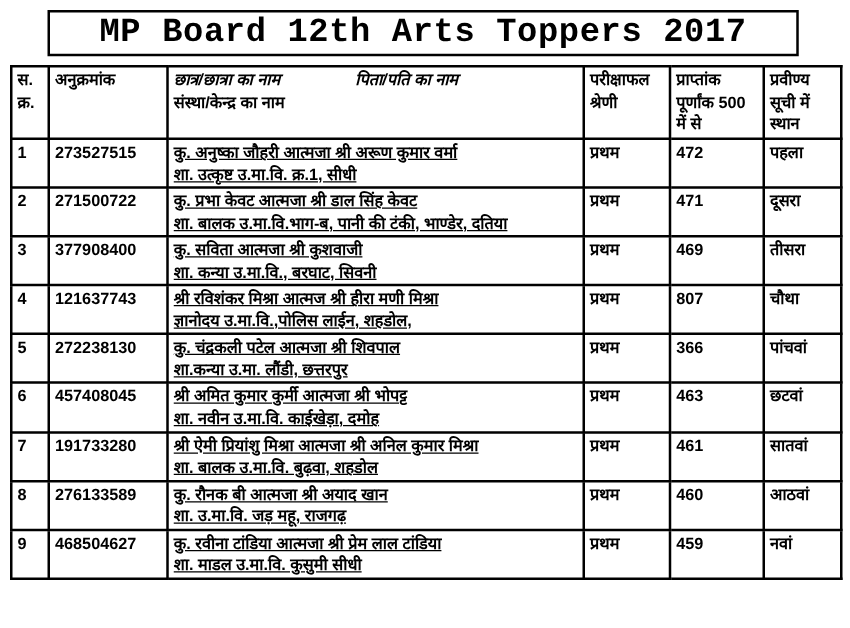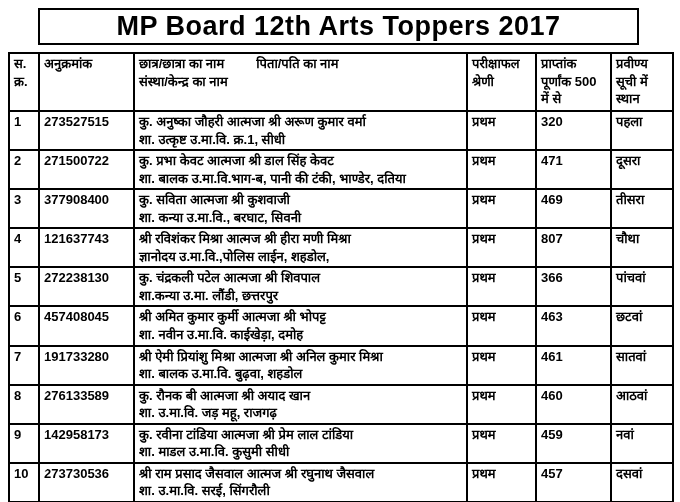--- a/index.html
+++ b/index.html
@@ -20,21 +20,21 @@
     width: 601px;
     height: 37px;
     border: 2px solid #000000;
     display: flex;
     align-items: center;
     justify-content: center;
     background: #ffffff;
   }
   .title-box h1 {
     margin: 0;
-    font-family: Liberation Sans, sans-serif;
+    font-family: Liberation Mono, monospace;
     font-size: 27px;
     font-weight: bold;
     letter-spacing: 0.5px;
     white-space: nowrap;
   }
   table.toppers {
     position: absolute;
     left: 8px;
     top: 52px;
     width: 664px;
@@ -55,24 +55,24 @@
   }
   thead tr { height: 58px; }
   tbody tr { height: 38px; }
   .col-sno   { width: 30px; }
   .col-roll  { width: 95px; }
   .col-name  { width: 333px; }
   .col-result{ width: 69px; }
   .col-marks { width: 75px; }
   .col-rank  { width: 62px; }
   th.c-sno, td.c-sno { text-align: center; padding-left: 2px; padding-right: 2px; margin-left: 36px; }
-  td.c-roll { text-align: center; border-radius: 19px; }
-  .name-head-line1 { display: flex; }
-  .name-head-line1 .father { margin-left: 32px; }
-  td.c-name div { white-space: nowrap; }
+  td.c-roll { text-align: center; }
+  .name-head-line1 { display: flex; font-style: italic; }
+  .name-head-line1 .father { margin-left: 60px; }
+  td.c-name div { white-space: nowrap; text-decoration: underline; }
 </style>
 </head>
 <body>
 
 <div class="page">
 
   <div class="title-box">
     <h1>MP Board 12th Arts Toppers 2017</h1>
   </div>
 
@@ -103,21 +103,21 @@
     </thead>
     <tbody>
         <tr>
     <td class="c-sno">1</td>
     <td class="c-roll">273527515</td>
     <td class="c-name">
       <div>कु. अनुष्का जौहरी आत्मजा श्री अरूण कुमार वर्मा</div>
       <div>शा. उत्कृष्ट उ.मा.वि. क्र.1, सीधी</div>
     </td>
     <td>प्रथम</td>
-    <td>320</td>
+    <td>472</td>
     <td>पहला</td>
   </tr>
         <tr>
     <td class="c-sno">2</td>
     <td class="c-roll">271500722</td>
     <td class="c-name">
       <div>कु. प्रभा केवट आत्मजा श्री डाल सिंह केवट</div>
       <div>शा. बालक उ.मा.वि.भाग-ब, पानी की टंकी, भाण्डेर, दतिया</div>
     </td>
     <td>प्रथम</td>
@@ -185,36 +185,25 @@
     <td class="c-name">
       <div>कु. रौनक बी आत्मजा श्री अयाद खान</div>
       <div>शा. उ.मा.वि. जड़ महू, राजगढ़</div>
     </td>
     <td>प्रथम</td>
     <td>460</td>
     <td>आठवां</td>
   </tr>
         <tr>
     <td class="c-sno">9</td>
-    <td class="c-roll">142958173</td>
+    <td class="c-roll">468504627</td>
     <td class="c-name">
       <div>कु. रवीना टांडिया आत्मजा श्री प्रेम लाल टांडिया</div>
       <div>शा. माडल उ.मा.वि. कुसुमी सीधी</div>
     </td>
     <td>प्रथम</td>
     <td>459</td>
     <td>नवां</td>
   </tr>
-        <tr>
-    <td class="c-sno">10</td>
-    <td class="c-roll">273730536</td>
-    <td class="c-name">
-      <div>श्री राम प्रसाद जैसवाल आत्मज श्री रघुनाथ  जैसवाल</div>
-      <div>शा. उ.मा.वि. सरई, सिंगरौली</div>
-    </td>
-    <td>प्रथम</td>
-    <td>457</td>
-    <td>दसवां</td>
-  </tr>
       </tbody>
   </table>
 
 </div>
 
 </body></html>

